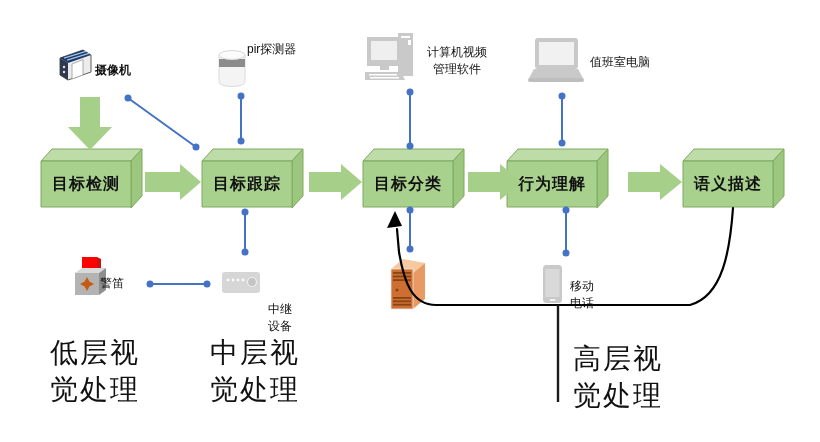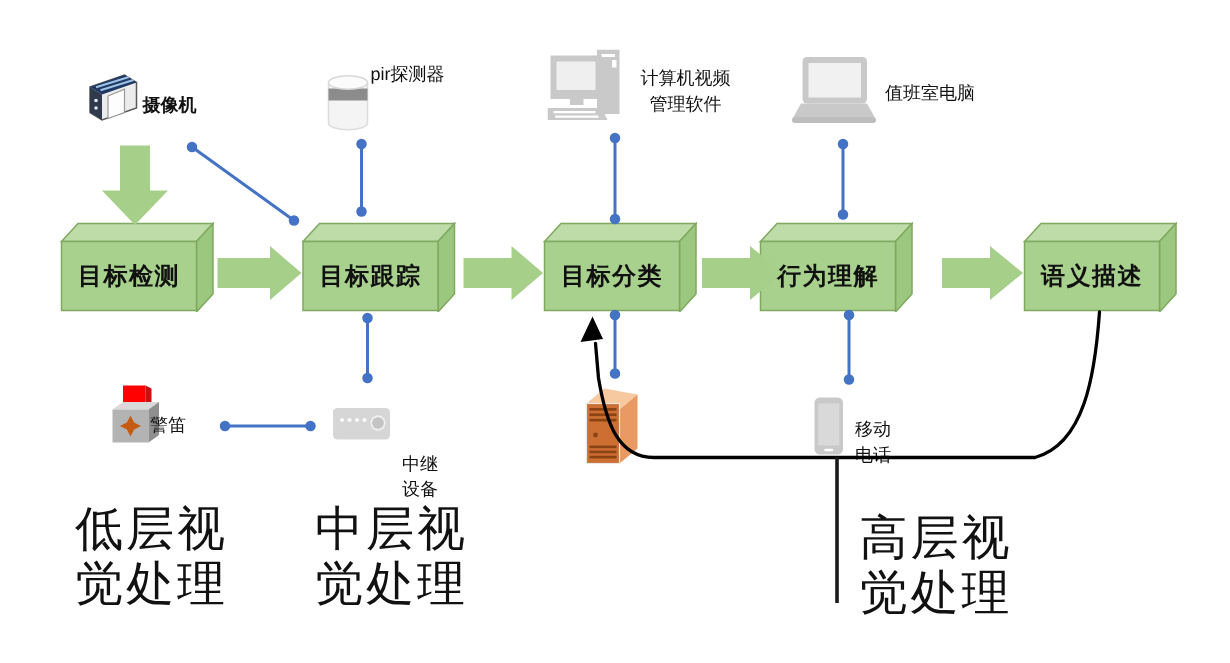--- a/index.html
+++ b/index.html
@@ -18,21 +18,21 @@
   .overlay{position:absolute;left:0;top:0;pointer-events:none;}
   .node{position:absolute;width:103px;height:60px;}
   .node .face-svg{position:absolute;left:0;top:0;}
   .node .box-label{
     position:absolute;left:1px;top:13px;width:90px;height:46px;
     display:flex;align-items:center;justify-content:center;
     font-size:16px;font-weight:700;letter-spacing:1px;white-space:nowrap;
   }
   .dev-label{position:absolute;font-size:12px;line-height:17px;white-space:pre-line;}
   .dev-label.center{text-align:center;}
-  .layer-label{position:absolute;font-size:32px;line-height:37px;white-space:pre-line;letter-spacing:2px;text-align:right;}
+  .layer-label{position:absolute;font-size:28px;line-height:37px;white-space:pre-line;letter-spacing:2px;text-align:right;}
   .conn{stroke:var(--connector-blue);stroke-width:2;stroke-linecap:round;}
   .dot{fill:var(--connector-blue);}
   .flow{fill:var(--arrow-green);}
   .fb{stroke:var(--flow-black);stroke-width:2.2;fill:none;stroke-linecap:round;}
 </style>
 </head>
 <body>
 
 <div class="stage">
 

